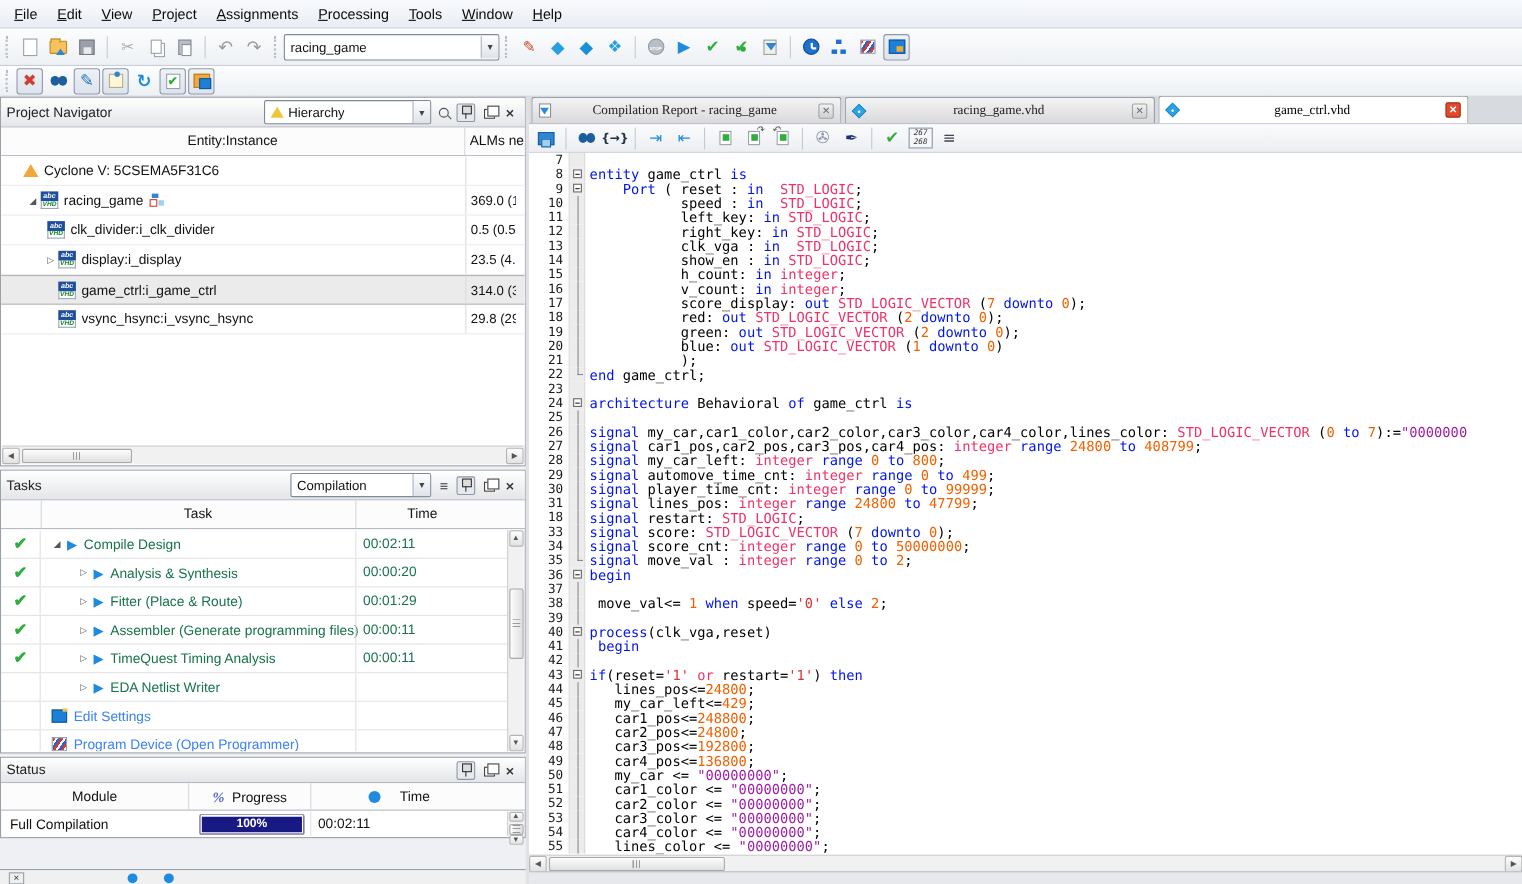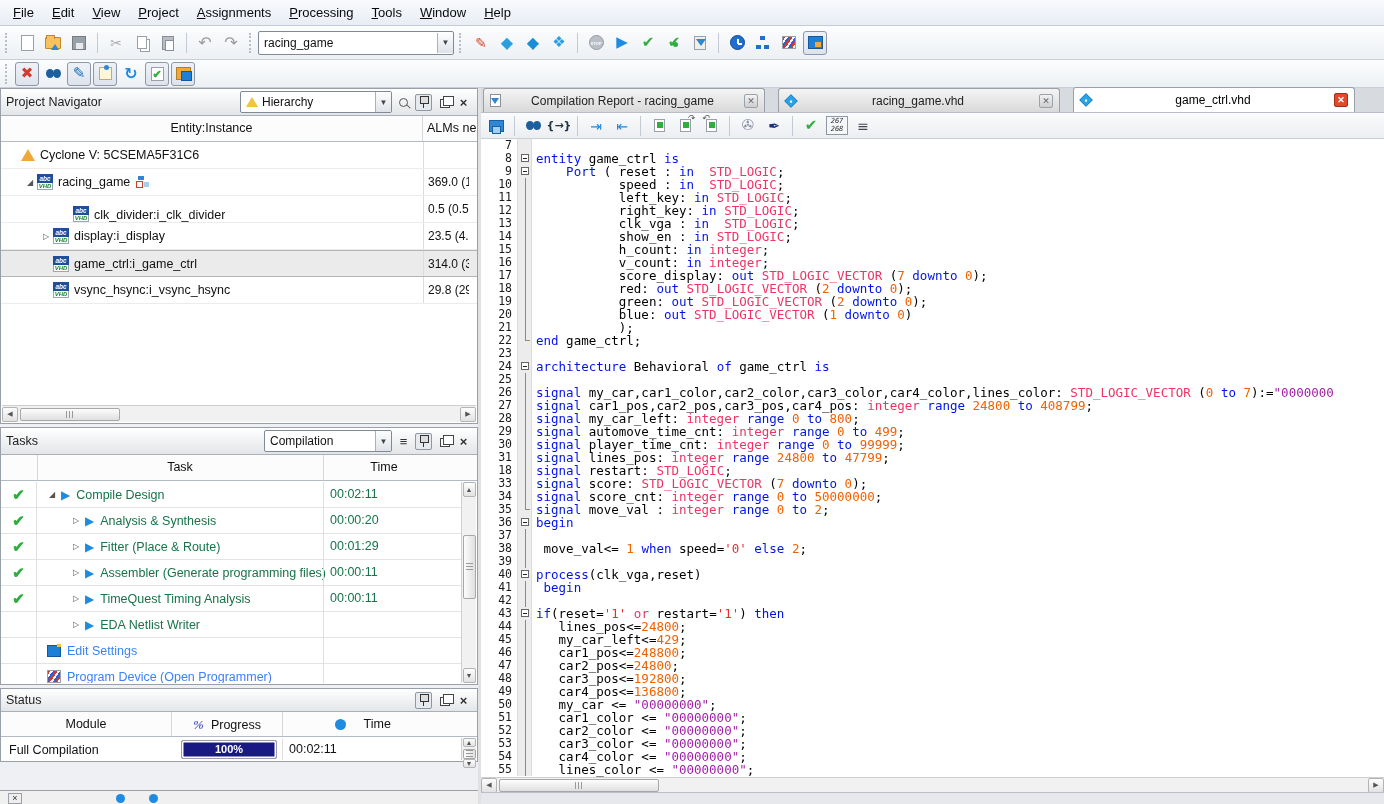--- a/index.html
+++ b/index.html
@@ -135,21 +135,21 @@
   .bdot{width:9px;height:9px;border-radius:50%;background:#1e8be0;margin-top:1px;}
   .bdot.d1{margin-left:90px;}
   .bdot.d2{margin-left:20px;}
 
   .vsplit{position:absolute;left:478px;top:88px;width:3px;height:716px;background:#dfe1e5;}
 
   
   .right{position:absolute;left:481px;top:88px;width:903px;height:716px;background:#fff;}
   .tabbar{position:absolute;left:0;top:0;width:903px;height:25px;background:#d7dade;display:flex;align-items:flex-end;padding-left:2px;border-bottom:1px solid #b9bec6;}
   .tab{height:24px;width:282px;display:flex;align-items:center;gap:6px;padding:0 6px;
-    background:linear-gradient(#f4f4f4,#d9d9d9);border:1px solid #9aa0a8;border-bottom:none;border-radius:3px 3px 0 0;margin-right:13px;font-size:12px;color:#222;}
+    background:linear-gradient(#f4f4f4,#d9d9d9);border:1px solid #9aa0a8;border-bottom:none;border-radius:3px 3px 0 0;margin-right:3px;font-size:12px;color:#222;font-family:Liberation Serif, serif;}
   .tab.active{background:#fff;height:25px;color:#000;}
   .tab .tlbl{flex:1;text-align:center;white-space:nowrap;overflow:hidden;}
   .tclose{width:14px;height:14px;border:1px solid #9aa3ad;background:linear-gradient(#f2f2f2,#cfcfcf);color:#667;font-size:9px;line-height:12px;text-align:center;border-radius:2px;}
   .tab.active .tclose{background:#e2482b;border-color:#a33016;color:#fff;font-weight:bold;}
   .tab-ic-vhdl{width:12px;height:12px;background:#29a3e8;border:1px solid #1a7ab8;transform:rotate(45deg) scale(.8);position:relative;flex:0 0 12px;}
   .tab-ic-vhdl::after{content:"";position:absolute;left:4px;top:4px;width:3px;height:3px;border-radius:50%;background:#fff;}
   .tab-ic-report{width:11px;height:13px;background:#fff;border:1px solid #8a909a;position:relative;flex:0 0 11px;}
   .tab-ic-report::after{content:"";position:absolute;left:0px;bottom:-2px;border:4px solid transparent;border-top:6px solid #2e86d4;}
 
   .edbar{position:absolute;left:0;top:25px;width:903px;height:26px;background:linear-gradient(#fafbfc,#eceef2);border-bottom:1px solid #c9ced7;display:flex;align-items:center;padding-left:2px;}
@@ -331,21 +331,21 @@
           <div class="nrow" style="padding-left: 22px;">
             <span class="exp">◢</span>
             <span class="vhd-badge">
               <i class="vt">abc</i>
               <i class="vb">VHD</i>
             </span>
             <span class="nlabel">racing_game</span>
             <span class="hier-mini"></span>
             <span class="alms-cell">369.0 (1.</span>
           </div>
-          <div class="nrow" style="padding-left: 58px; align-items: flex-end;">
+          <div class="nrow" style="padding-left: 28px;">
             <span class="exp"></span>
             <span class="vhd-badge">
               <i class="vt">abc</i>
               <i class="vb">VHD</i>
             </span>
             <span class="nlabel">clk_divider:i_clk_divider</span>
             <span class="alms-cell">0.5 (0.5)</span>
           </div>
           <div class="nrow" style="padding-left: 38px;">
             <span class="exp">▷</span>

